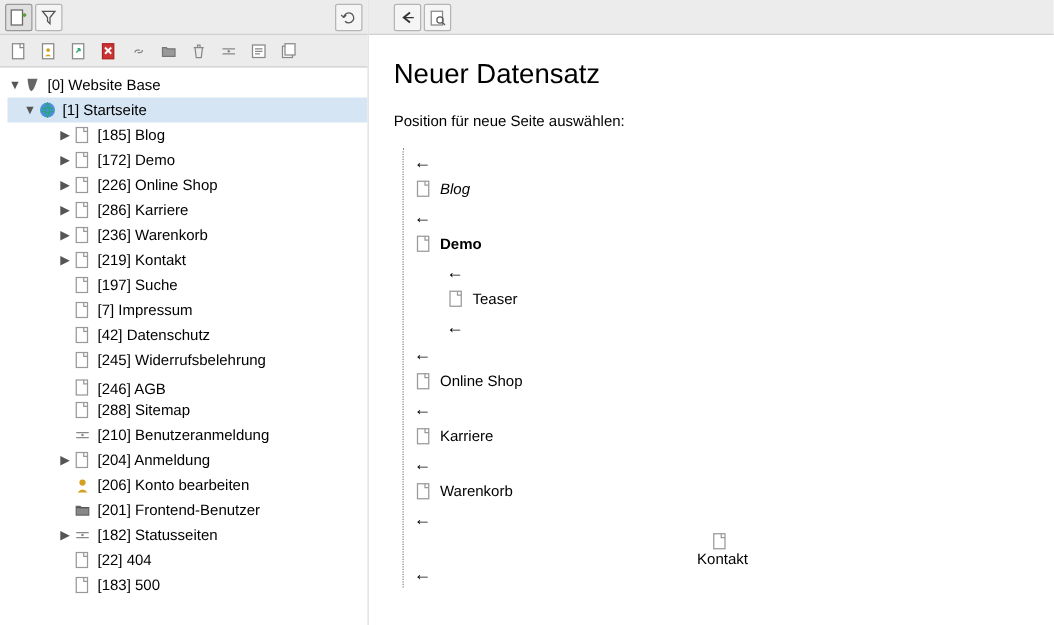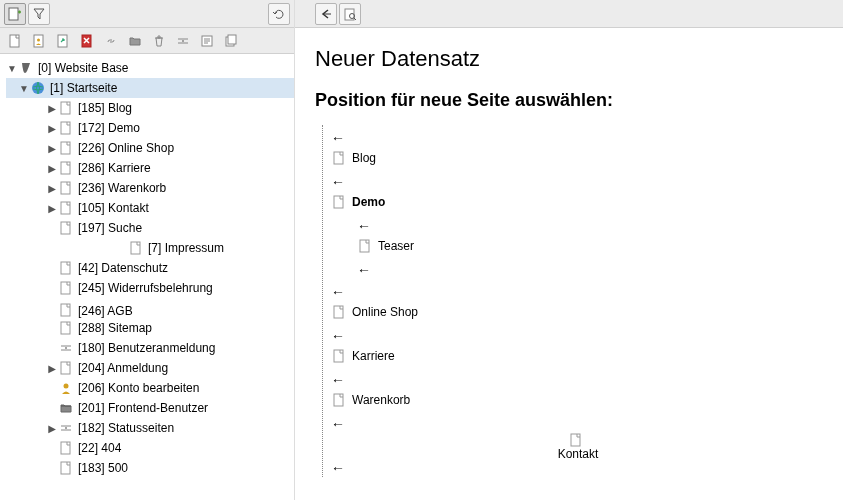--- a/index.html
+++ b/index.html
@@ -12,21 +12,21 @@
 .tbtn.boxed { border: 1px solid #b5b5b5; background: #f5f5f5; }
 .tbtn.active { background: #e0e0e0; border: 1px solid #999; }
 .tree { flex: 1; overflow: auto; padding: 4px 0 4px 6px; }
 .tree-row { display: flex; align-items: center; height: 20px; white-space: nowrap; cursor: pointer; }
 .tree-row.selected { background: #d6e5f3; }
 .toggle { width: 12px; text-align: center; color: #555; font-size: 10px; cursor: pointer; }
 .pic { width: 16px; height: 16px; display: inline-flex; align-items: center; justify-content: center; margin-right: 3px; }
 .label { padding-left: 1px; }
 .main-content { padding: 10px 20px; flex: 1; overflow: auto; }
 h1 { font-size: 22px; font-weight: normal; margin: 8px 0 18px 0; }
-.subhead { font-size: 18px; margin-bottom: 14px; font-weight: bold; }
+.subhead { font-size: 12px; margin-bottom: 14px; }
 .pos-tree { margin-left: 8px; }
 .pos-row { display: flex; align-items: center; height: 22px; position: relative; }
 .arrow { font-size: 14px; cursor: pointer; font-weight: bold; }
 .pos-label { margin-left: 2px; }
 .bold { font-weight: bold; }
 svg { display: block; }
 .dots { border-left: 1px dotted #888; margin-left: 7px; padding-left: 8px; }
 .flex-spacer { flex: 1; }
 </style>
 </head>
@@ -184,33 +184,33 @@
           <span class="label">[236] Warenkorb</span>
         </div>
         <div class="tree-row" style="padding-left: 40px;">
           <span class="toggle">▶</span>
           <span class="pic">
             <svg width="14" height="14" viewBox="0 0 14 14">
               <rect x="2" y="1" width="9" height="12" fill="#fff" stroke="#999"></rect>
               <path d="M8 1 L8 4 L11 4" fill="none" stroke="#999"></path>
             </svg>
           </span>
-          <span class="label">[105] Kontakt</span>
+          <span class="label">[219] Kontakt</span>
         </div>
         <div class="tree-row" style="padding-left: 40px;">
           <span class="toggle"></span>
           <span class="pic">
             <svg width="14" height="14" viewBox="0 0 14 14">
               <rect x="2" y="1" width="9" height="12" fill="#fff" stroke="#999"></rect>
               <path d="M8 1 L8 4 L11 4" fill="none" stroke="#999"></path>
             </svg>
           </span>
           <span class="label">[197] Suche</span>
         </div>
-        <div class="tree-row" style="padding-left: 40px; justify-content: center;">
+        <div class="tree-row" style="padding-left: 40px;">
           <span class="toggle"></span>
           <span class="pic">
             <svg width="14" height="14" viewBox="0 0 14 14">
               <rect x="2" y="1" width="9" height="12" fill="#fff" stroke="#999"></rect>
               <path d="M8 1 L8 4 L11 4" fill="none" stroke="#999"></path>
             </svg>
           </span>
           <span class="label">[7] Impressum</span>
         </div>
         <div class="tree-row" style="padding-left: 40px;">
@@ -254,21 +254,21 @@
           <span class="label">[288] Sitemap</span>
         </div>
         <div class="tree-row" style="padding-left: 40px;">
           <span class="toggle"></span>
           <span class="pic">
             <svg width="14" height="14" viewBox="0 0 14 14">
               <path d="M2 5 L12 5 M2 9 L12 9" stroke="#888"></path>
               <circle cx="7" cy="7" r="1" fill="#888"></circle>
             </svg>
           </span>
-          <span class="label">[180] Benutzeranmeldung</span>
+          <span class="label">[210] Benutzeranmeldung</span>
         </div>
         <div class="tree-row" style="padding-left: 40px;">
           <span class="toggle">▶</span>
           <span class="pic">
             <svg width="14" height="14" viewBox="0 0 14 14">
               <rect x="2" y="1" width="9" height="12" fill="#fff" stroke="#999"></rect>
               <path d="M8 1 L8 4 L11 4" fill="none" stroke="#999"></path>
             </svg>
           </span>
           <span class="label">[204] Anmeldung</span>
@@ -344,21 +344,21 @@
         </svg>
       </div>
   </div>
   <div class="main-content">
     <h1>Neuer Datensatz</h1>
     <div class="subhead">Position für neue Seite auswählen:</div>
     <div class="pos-tree dots" id="pos-tree">
         <div class="pos-row" style="padding-left: 0px;">
           <span class="arrow">←</span>
         </div>
-        <div class="pos-row" style="padding-left: 0px;">
+        <div class="pos-row" style="padding-left: 0px; font-style: italic;">
           <span class="pic">
             <svg width="14" height="14" viewBox="0 0 14 14">
               <rect x="2" y="1" width="9" height="12" fill="#fff" stroke="#999"></rect>
               <path d="M8 1 L8 4 L11 4" fill="none" stroke="#999"></path>
             </svg>
           </span>
           <span class="pos-label">Blog</span>
         </div>
         <div class="pos-row" style="padding-left: 0px;">
           <span class="arrow">←</span>

